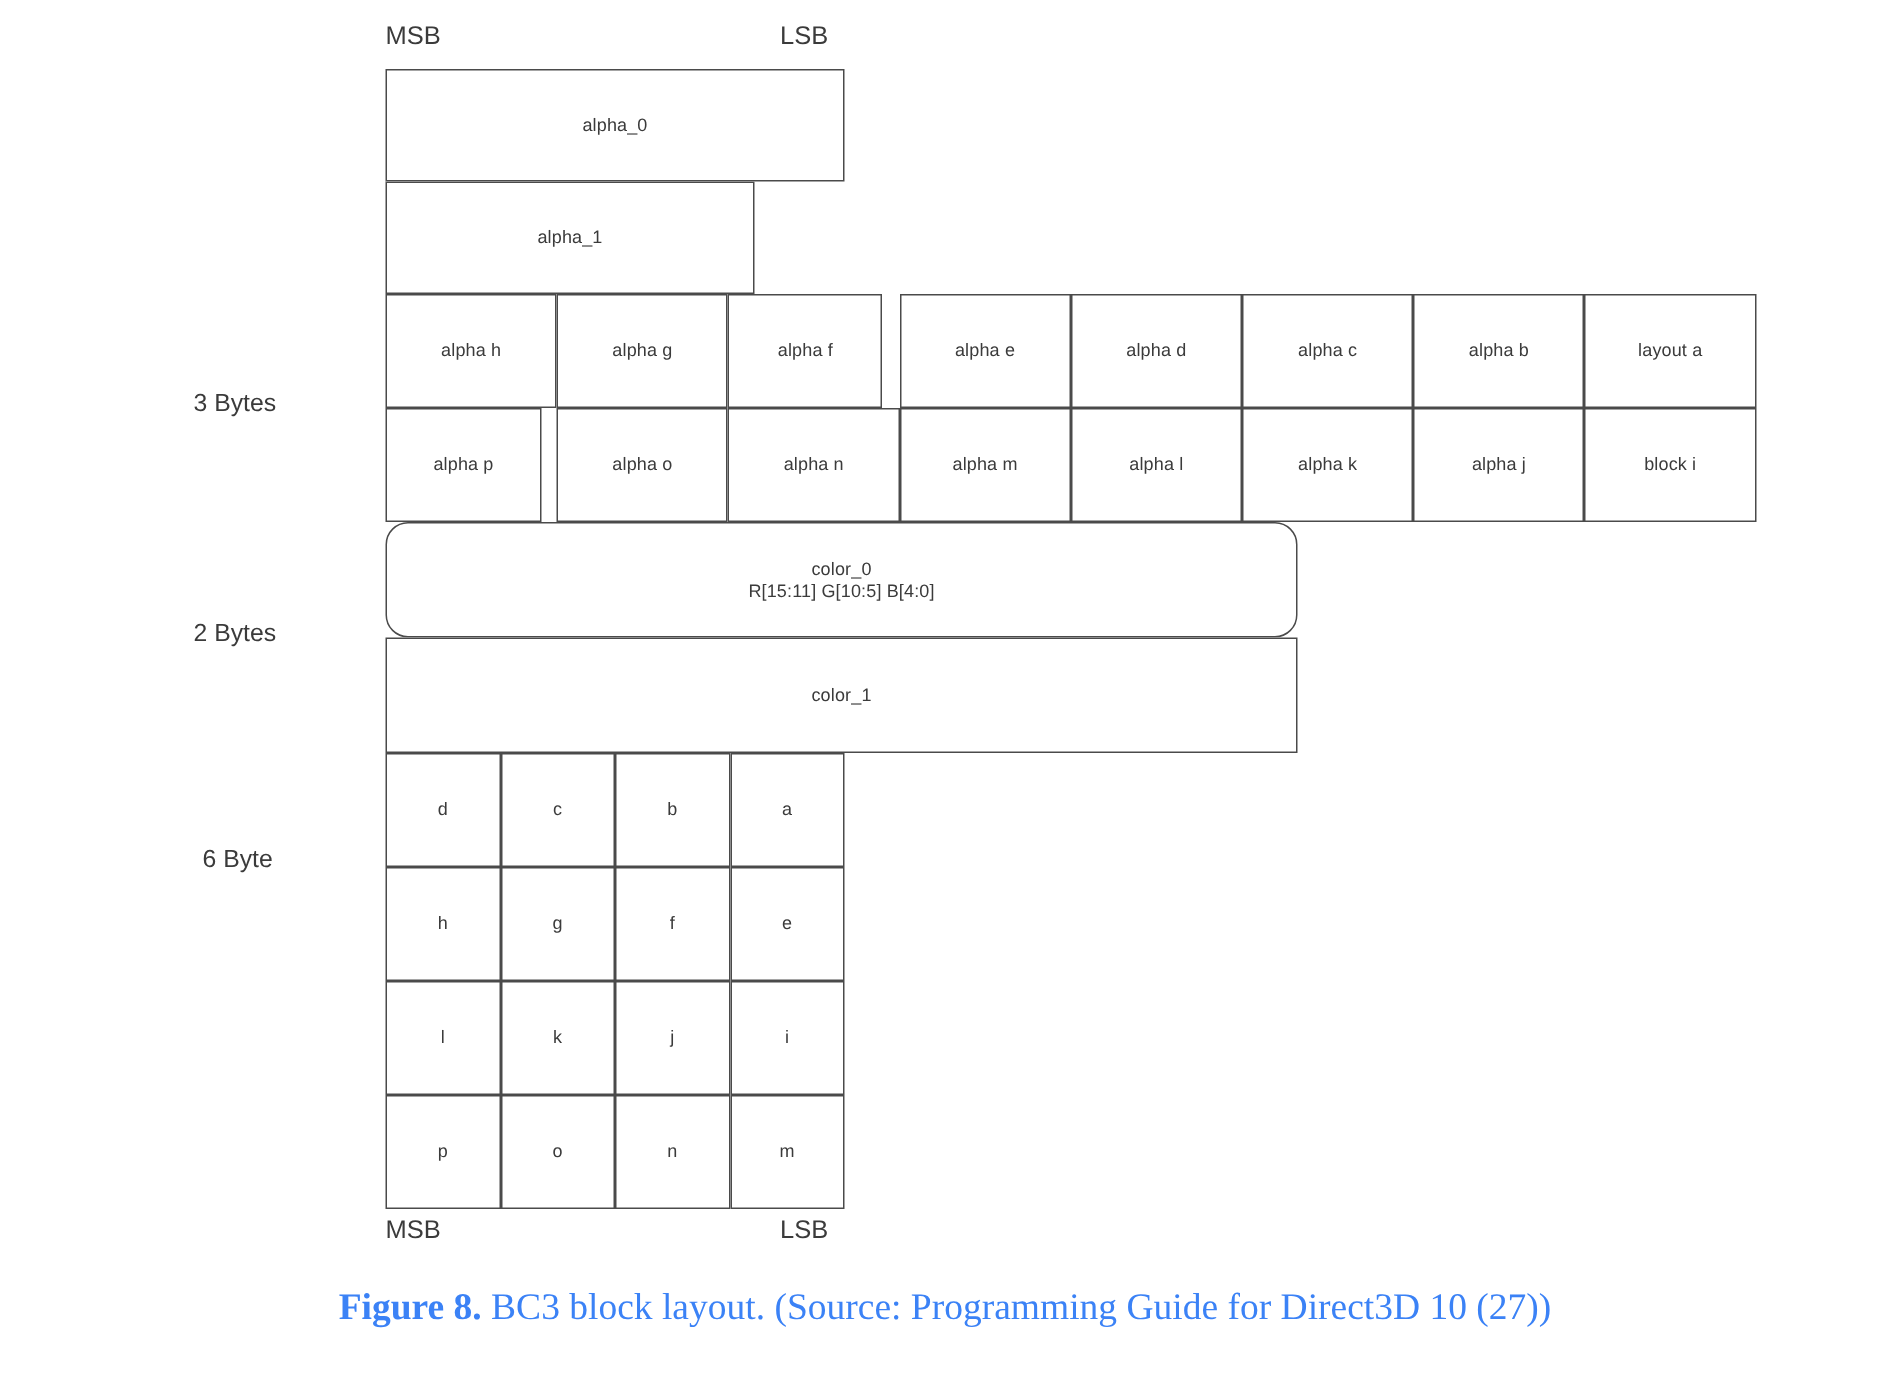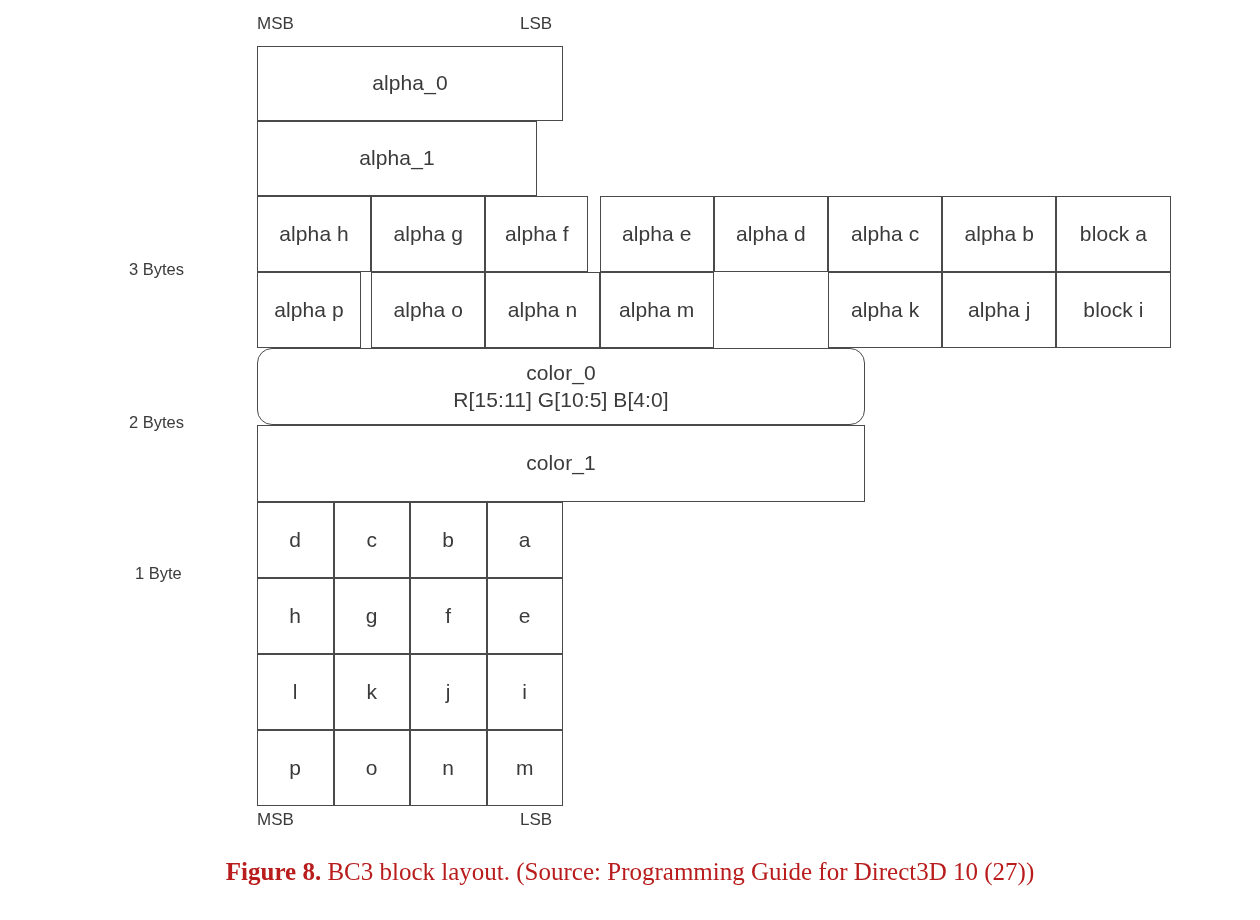--- a/index.html
+++ b/index.html
@@ -25,21 +25,21 @@
   
   .cell {
     position: absolute;
     box-sizing: border-box;
     border: 1.6px solid #4a4a4a;
     background: #ffffff;
     display: flex;
     align-items: center;
     justify-content: center;
     text-align: center;
-    font-size: 21px;
+    font-size: 12px;
     color: #3b3b3b;
     line-height: 1.28;
     letter-spacing: 0.1px;
   }
   .cell.two-line {
     flex-direction: column;
     line-height: 1.25;
   }
 
   
@@ -62,55 +62,56 @@
 
   
   #caption {
     position: absolute;
     left: 0;
     top: 858px;
     width: 1260px;
     text-align: center;
     font-family: "Liberation Serif", serif;
     font-size: 25px;
-    color: #b91c1c;
+    color: #3b82f6;
     white-space: nowrap;
   }
   #caption .fig-num {
     font-weight: bold;
   }
 </style>
 </head>
 <body>
 
 <div id="figure-root">
 
   <div class="bit-label" style="left:257px; top:14px;">MSB</div>
   <div class="bit-label" style="left:520px; top:14px;">LSB</div>
 
   <div class="side-label" style="left:129px; top:225px;">3 Bytes</div>
   <div class="side-label" style="left:129px; top:378px;">2 Bytes</div>
-  <div class="side-label" style="left:135px; top:529px;">1 Byte</div>
+  <div class="side-label" style="left:135px; top:529px;">6 Byte</div>
 
   <div class="cell" style="left:257px; top:46px; width:306px; height:75px;">alpha_0</div>
-  <div class="cell" style="left:257px; top:121px; width:280px; height:75px;">alpha_1</div>
+  <div class="cell" style="left:257px; top:121px; width:246px; height:75px;">alpha_1</div>
 
   <div class="cell" style="left:257px;  top:196px; width:114.2px; height:76px;">alpha h</div>
   <div class="cell" style="left:371.2px; top:196px; width:114.2px; height:76px;">alpha g</div>
   <div class="cell" style="left:485.4px; top:196px; width:103px; height:76px;">alpha f</div>
   <div class="cell" style="left:599.6px; top:196px; width:114.2px; height:76px;">alpha e</div>
   <div class="cell" style="left:713.8px; top:196px; width:114.2px; height:76px;">alpha d</div>
   <div class="cell" style="left:828px;   top:196px; width:114.2px; height:76px;">alpha c</div>
   <div class="cell" style="left:942.2px; top:196px; width:114.2px; height:76px;">alpha b</div>
-  <div class="cell" style="left:1056.4px; top:196px; width:114.2px; height:76px;">block a</div>
+  <div class="cell" style="left:1056.4px; top:196px; width:114.2px; height:76px;">layout a</div>
 
   <div class="cell" style="left:257px;  top:272px; width:104px; height:76px;">alpha p</div>
   <div class="cell" style="left:371.2px; top:272px; width:114.2px; height:76px;">alpha o</div>
   <div class="cell" style="left:485.4px; top:272px; width:114.2px; height:76px;">alpha n</div>
   <div class="cell" style="left:599.6px; top:272px; width:114.2px; height:76px;">alpha m</div>
+  <div class="cell" style="left:713.8px; top:272px; width:114.2px; height:76px;">alpha l</div>
   <div class="cell" style="left:828px;   top:272px; width:114.2px; height:76px;">alpha k</div>
   <div class="cell" style="left:942.2px; top:272px; width:114.2px; height:76px;">alpha j</div>
   <div class="cell" style="left:1056.4px; top:272px; width:114.2px; height:76px;">block i</div>
 
   <div class="cell two-line" style="left:257px; top:348px; width:608px; height:77px;border-radius:15px;">
     <span>color_0</span>
     <span>R[15:11] G[10:5]  B[4:0]</span>
   </div>
 
   <div class="cell" style="left:257px; top:425px; width:608px; height:77px;">color_1</div>

